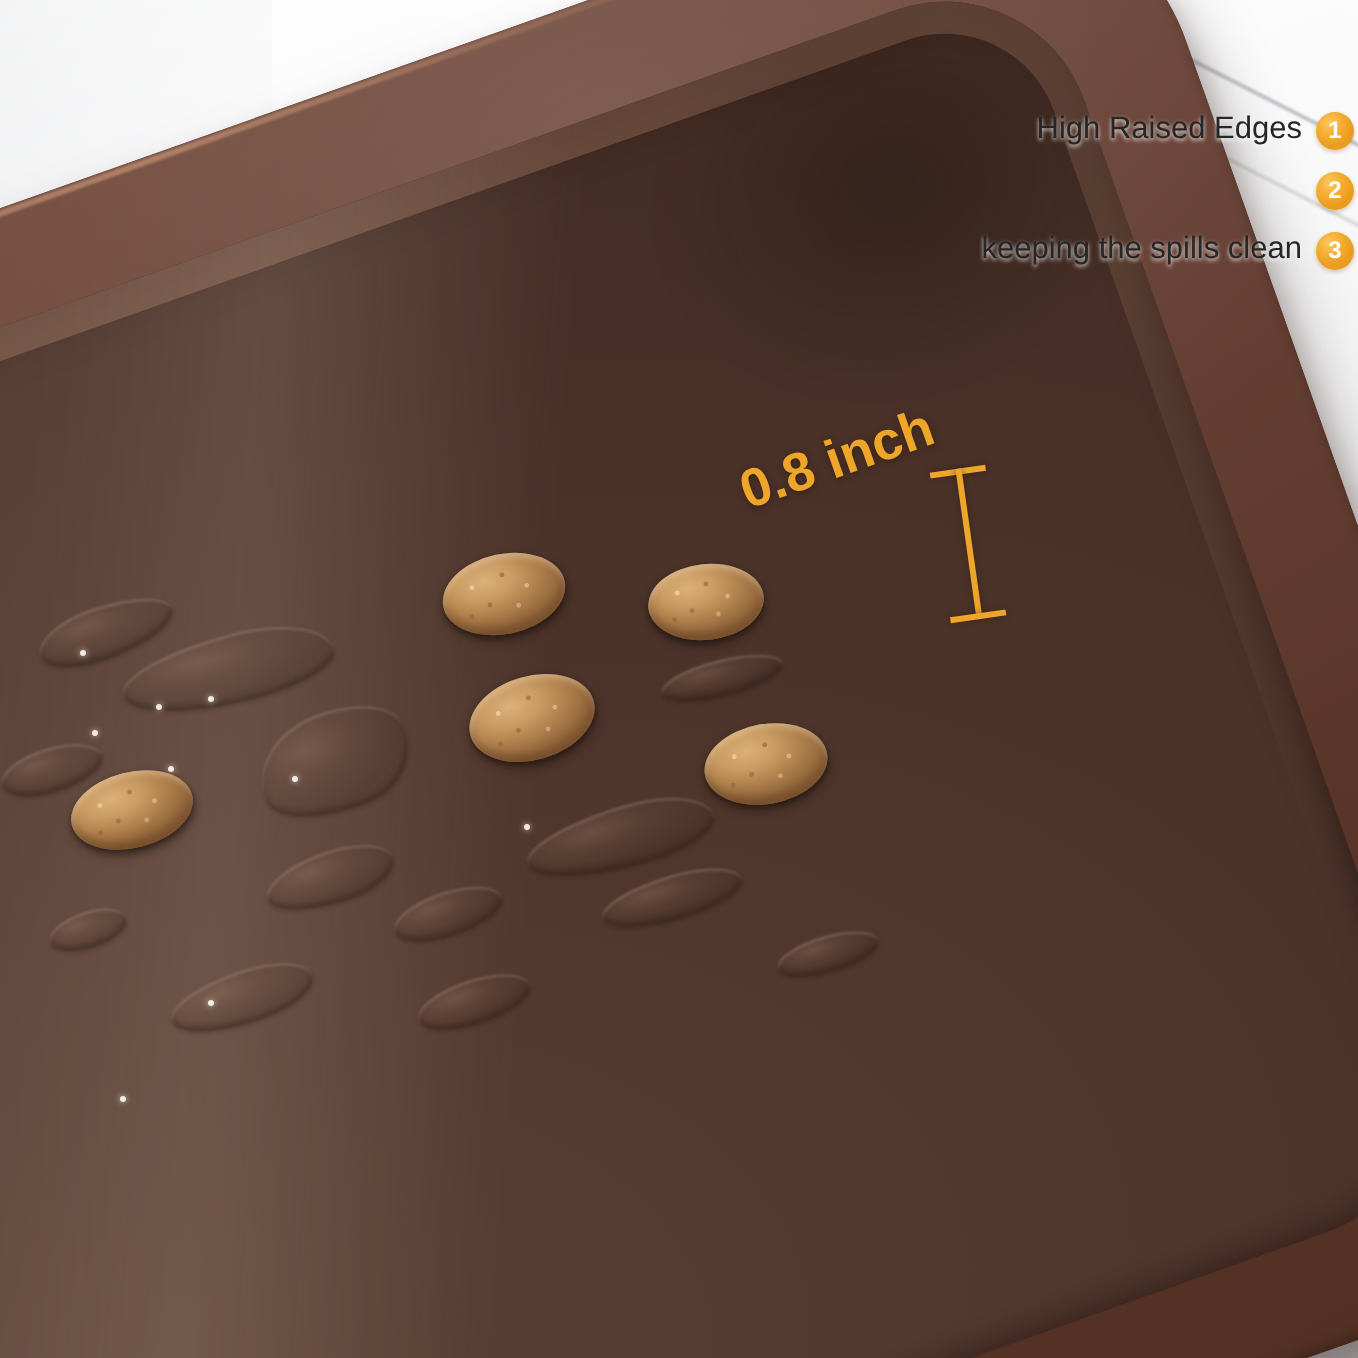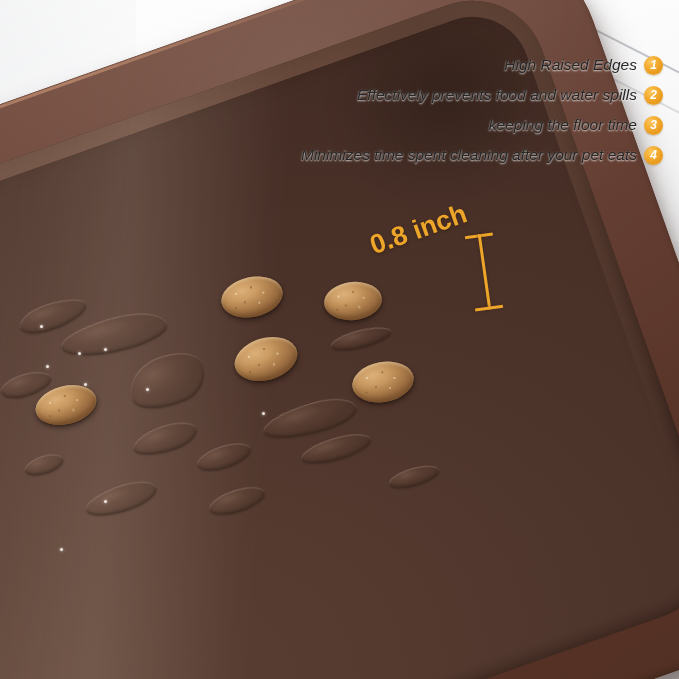--- a/index.html
+++ b/index.html
@@ -233,25 +233,24 @@
     color: #2552c6;
     -webkit-text-stroke: 4px #ffffff;
     paint-order: stroke fill;
     text-shadow: 0 2px 3px rgba(255,255,255,0.95);
     white-space: nowrap;
   }
 
   
   .bullets {
     position: absolute;
-    right: 16px;
+    right: 2px;
     top: 54px;
     width: 560px;
     text-align: right;
-    font-style: italic;
   }
   .bullet-row {
     display: flex;
     align-items: center;
     justify-content: flex-end;
     gap: 7px;
     margin-bottom: 8px;
     height: 22px;
   }
   .bullet-text {
@@ -387,29 +386,24 @@
 
 
   <div class="bullets">
 
     <div class="bullet-row">
       <span class="bullet-text">High Raised Edges</span>
       <span class="bullet-badge">1</span>
     </div>
 
     <div class="bullet-row">
-      <span class="bullet-text">Effectively prevents food and water spills</span>
       <span class="bullet-badge">2</span>
     </div>
 
     <div class="bullet-row">
-      <span class="bullet-text">keeping the floor time</span>
+      <span class="bullet-text">keeping the spills clean</span>
       <span class="bullet-badge">3</span>
     </div>
 
-    <div class="bullet-row">
-      <span class="bullet-text">Minimizes time spent cleaning after your pet eats</span>
-      <span class="bullet-badge">4</span>
-    </div>
 
   </div>
 
 </div>
 
 </body></html>

